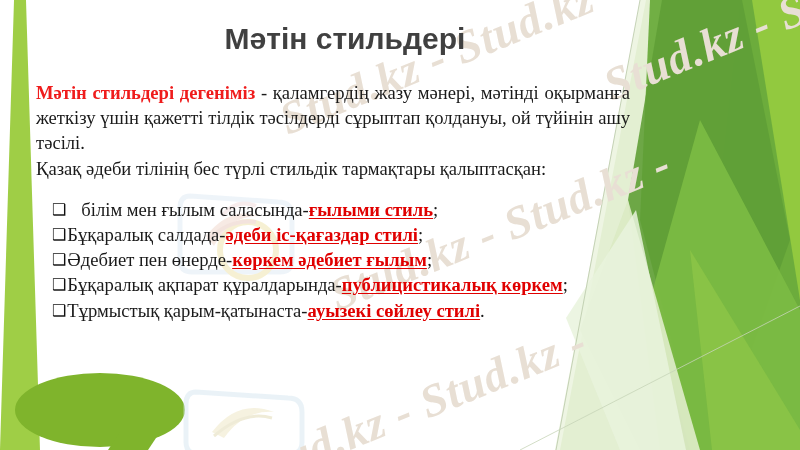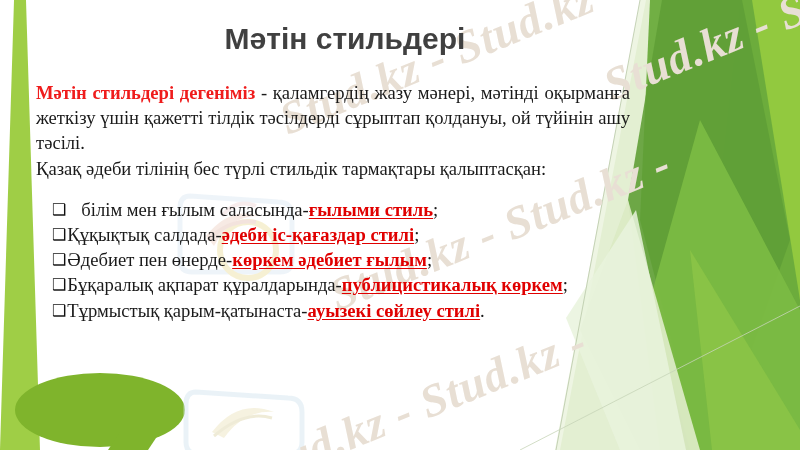--- a/index.html
+++ b/index.html
@@ -167,21 +167,21 @@
     <div class="body-block">
 
       <p class="para"><span class="hl-red">Мәтін стильдері дегеніміз</span><span> - қаламгердің жазу мәнері, мәтінді оқырманға жеткізу үшін қажетті тілдік тәсілдерді сұрыптап қолдануы, ой түйінін ашу тәсілі.</span></p>
 
       <p class="para"><span>Қазақ әдеби тілінің бес түрлі стильдік тармақтары қалыптасқан:</span></p>
 
       <ul class="list">
 
         <li><span class="bullet">❑</span><span class="li-indent"></span><span>білім мен ғылым саласында-</span><span class="hl-red-u">ғылыми стиль</span><span>;</span></li>
 
-        <li><span class="bullet">❑</span><span>Құқықтық салдада-</span><span class="hl-red-u">әдеби іс-қағаздар стилі</span><span>;</span></li>
+        <li><span class="bullet">❑</span><span>Бұқаралық салдада-</span><span class="hl-red-u">әдеби іс-қағаздар стилі</span><span>;</span></li>
 
         <li><span class="bullet">❑</span><span>Әдебиет пен өнерде-</span><span class="hl-red-u">көркем әдебиет ғылым</span><span>;</span></li>
 
         <li><span class="bullet">❑</span><span>Бұқаралық ақпарат құралдарында-</span><span class="hl-red-u">публицистикалық көркем</span><span>;</span></li>
 
         <li><span class="bullet">❑</span><span>Тұрмыстық қарым-қатынаста-</span><span class="hl-red-u">ауызекі сөйлеу стилі</span><span>.</span></li>
 
       </ul>
     </div>
   </div>

